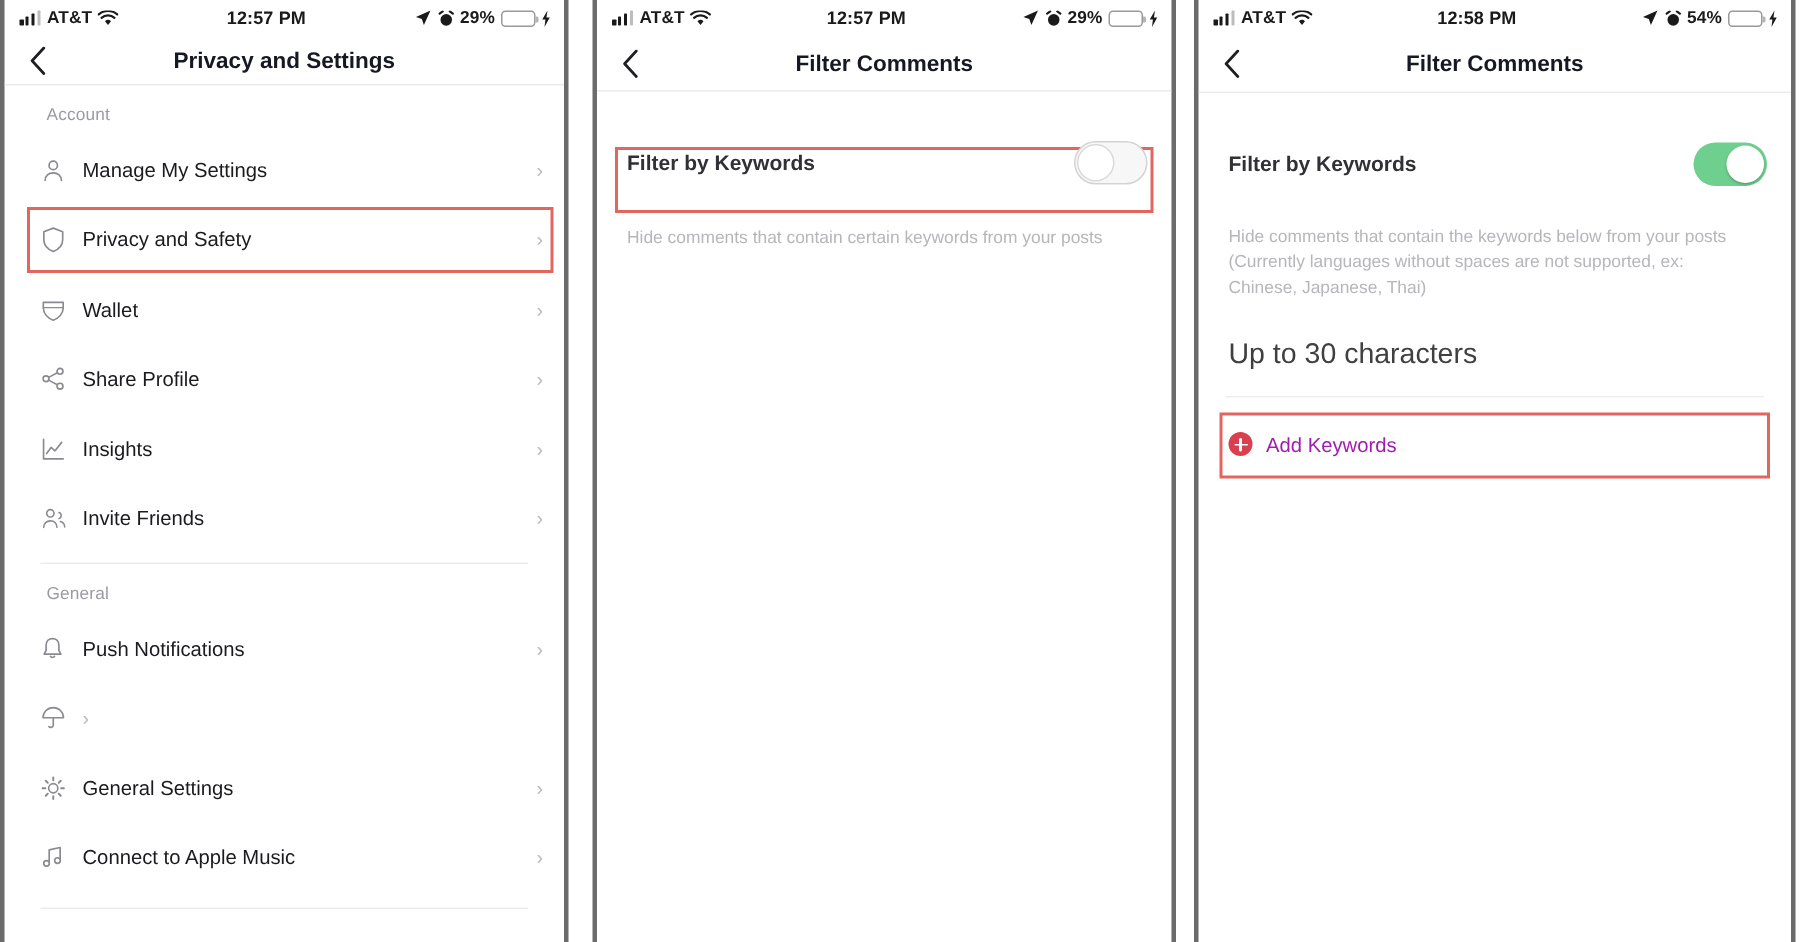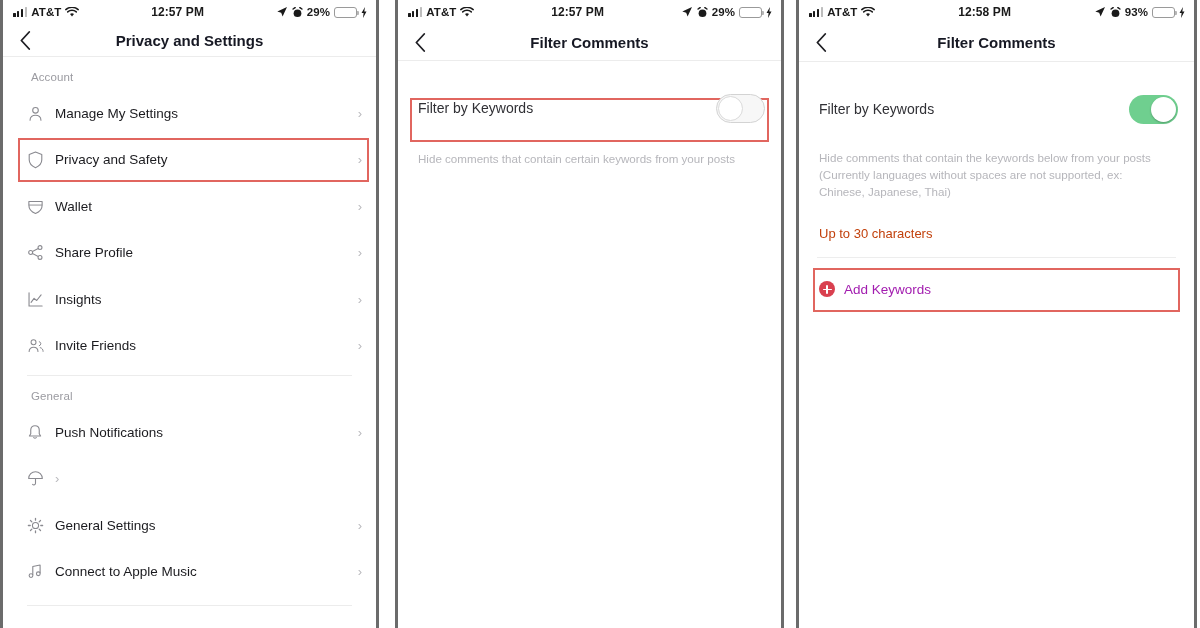--- a/index.html
+++ b/index.html
@@ -95,20 +95,21 @@
     height: 44px;
     border: 2px solid #e1665f;
     pointer-events: none;
   }
 
   
   .toggle-row {
     height: 50px; display: flex; align-items: center;
     padding: 0 16px 0 20px;
     position: relative;
+    font-weight: bold;
   }
   .toggle-row .tlabel { font-size: 14px; color: #303035; flex: 1; }
   .switch {
     width: 49px; height: 29px; border-radius: 15px; position: relative;
     flex: 0 0 auto; cursor: pointer;
   }
   .switch.off { background: #f7f7f7; border: 1.2px solid #d3d3d3; }
   .switch.off .knob {
     position: absolute; left: 1px; top: 1px;
     width: 25px; height: 25px; border-radius: 50%;
@@ -119,21 +120,21 @@
     position: absolute; right: 2px; top: 2px;
     width: 25px; height: 25px; border-radius: 50%;
     background: #ffffff;
     box-shadow: 0 1px 2px rgba(0,0,0,.25);
   }
   .helper {
     font-size: 11.6px; color: #b6b6bb; line-height: 1.45;
     padding: 12px 22px 0 20px;
   }
   .limit {
-    font-size: 13px; color: #c2410c; padding: 26px 0 0 20px;
+    font-size: 19px; color: #404040; padding: 26px 0 0 20px;
   }
   .thin-div { height:1px; background:#ededed; margin: 16px 18px 0 18px; }
   .add-row {
     height: 46px; display:flex; align-items:center; gap: 9px;
     padding: 0 0 0 20px; cursor: pointer; position: relative;
   }
   .plus-circle {
     width: 16px; height: 16px; border-radius: 50%;
     background: #d9404f; position: relative; flex: 0 0 auto;
   }
@@ -401,21 +402,21 @@
       </div>
       <div class="sb-center">12:58 PM</div>
       <div class="sb-right">
         <svg width="12" height="12" viewBox="0 0 12 12">
           <path d="M11 1 L1.3 5.4 L5.2 6.7 L6.6 10.6 Z" fill="#1a1a1a"></path>
         </svg>
         <svg width="11" height="11" viewBox="0 0 12 12">
           <circle cx="6" cy="6.8" r="4.2" fill="#1a1a1a"></circle>
           <path d="M1.2 2.2 L3.4 0.6 M10.8 2.2 L8.6 0.6" stroke="#1a1a1a" stroke-width="1.6" stroke-linecap="round"></path>
         </svg>
-        <span class="pct">93%</span>
+        <span class="pct">54%</span>
         <span class="battery"><span class="fill" style="width:30%"></span></span>
         <svg width="6" height="11" viewBox="0 0 6 11">
           <path d="M4 0 L0.5 6 L2.6 6 L2 11 L5.5 4.6 L3.3 4.6 Z" fill="#1a1a1a"></path>
         </svg>
       </div>
     </div>
 
     <div class="navbar" style="height:38px;">
       <div class="nav-back">
         <svg width="11" height="19" viewBox="0 0 11 19">

